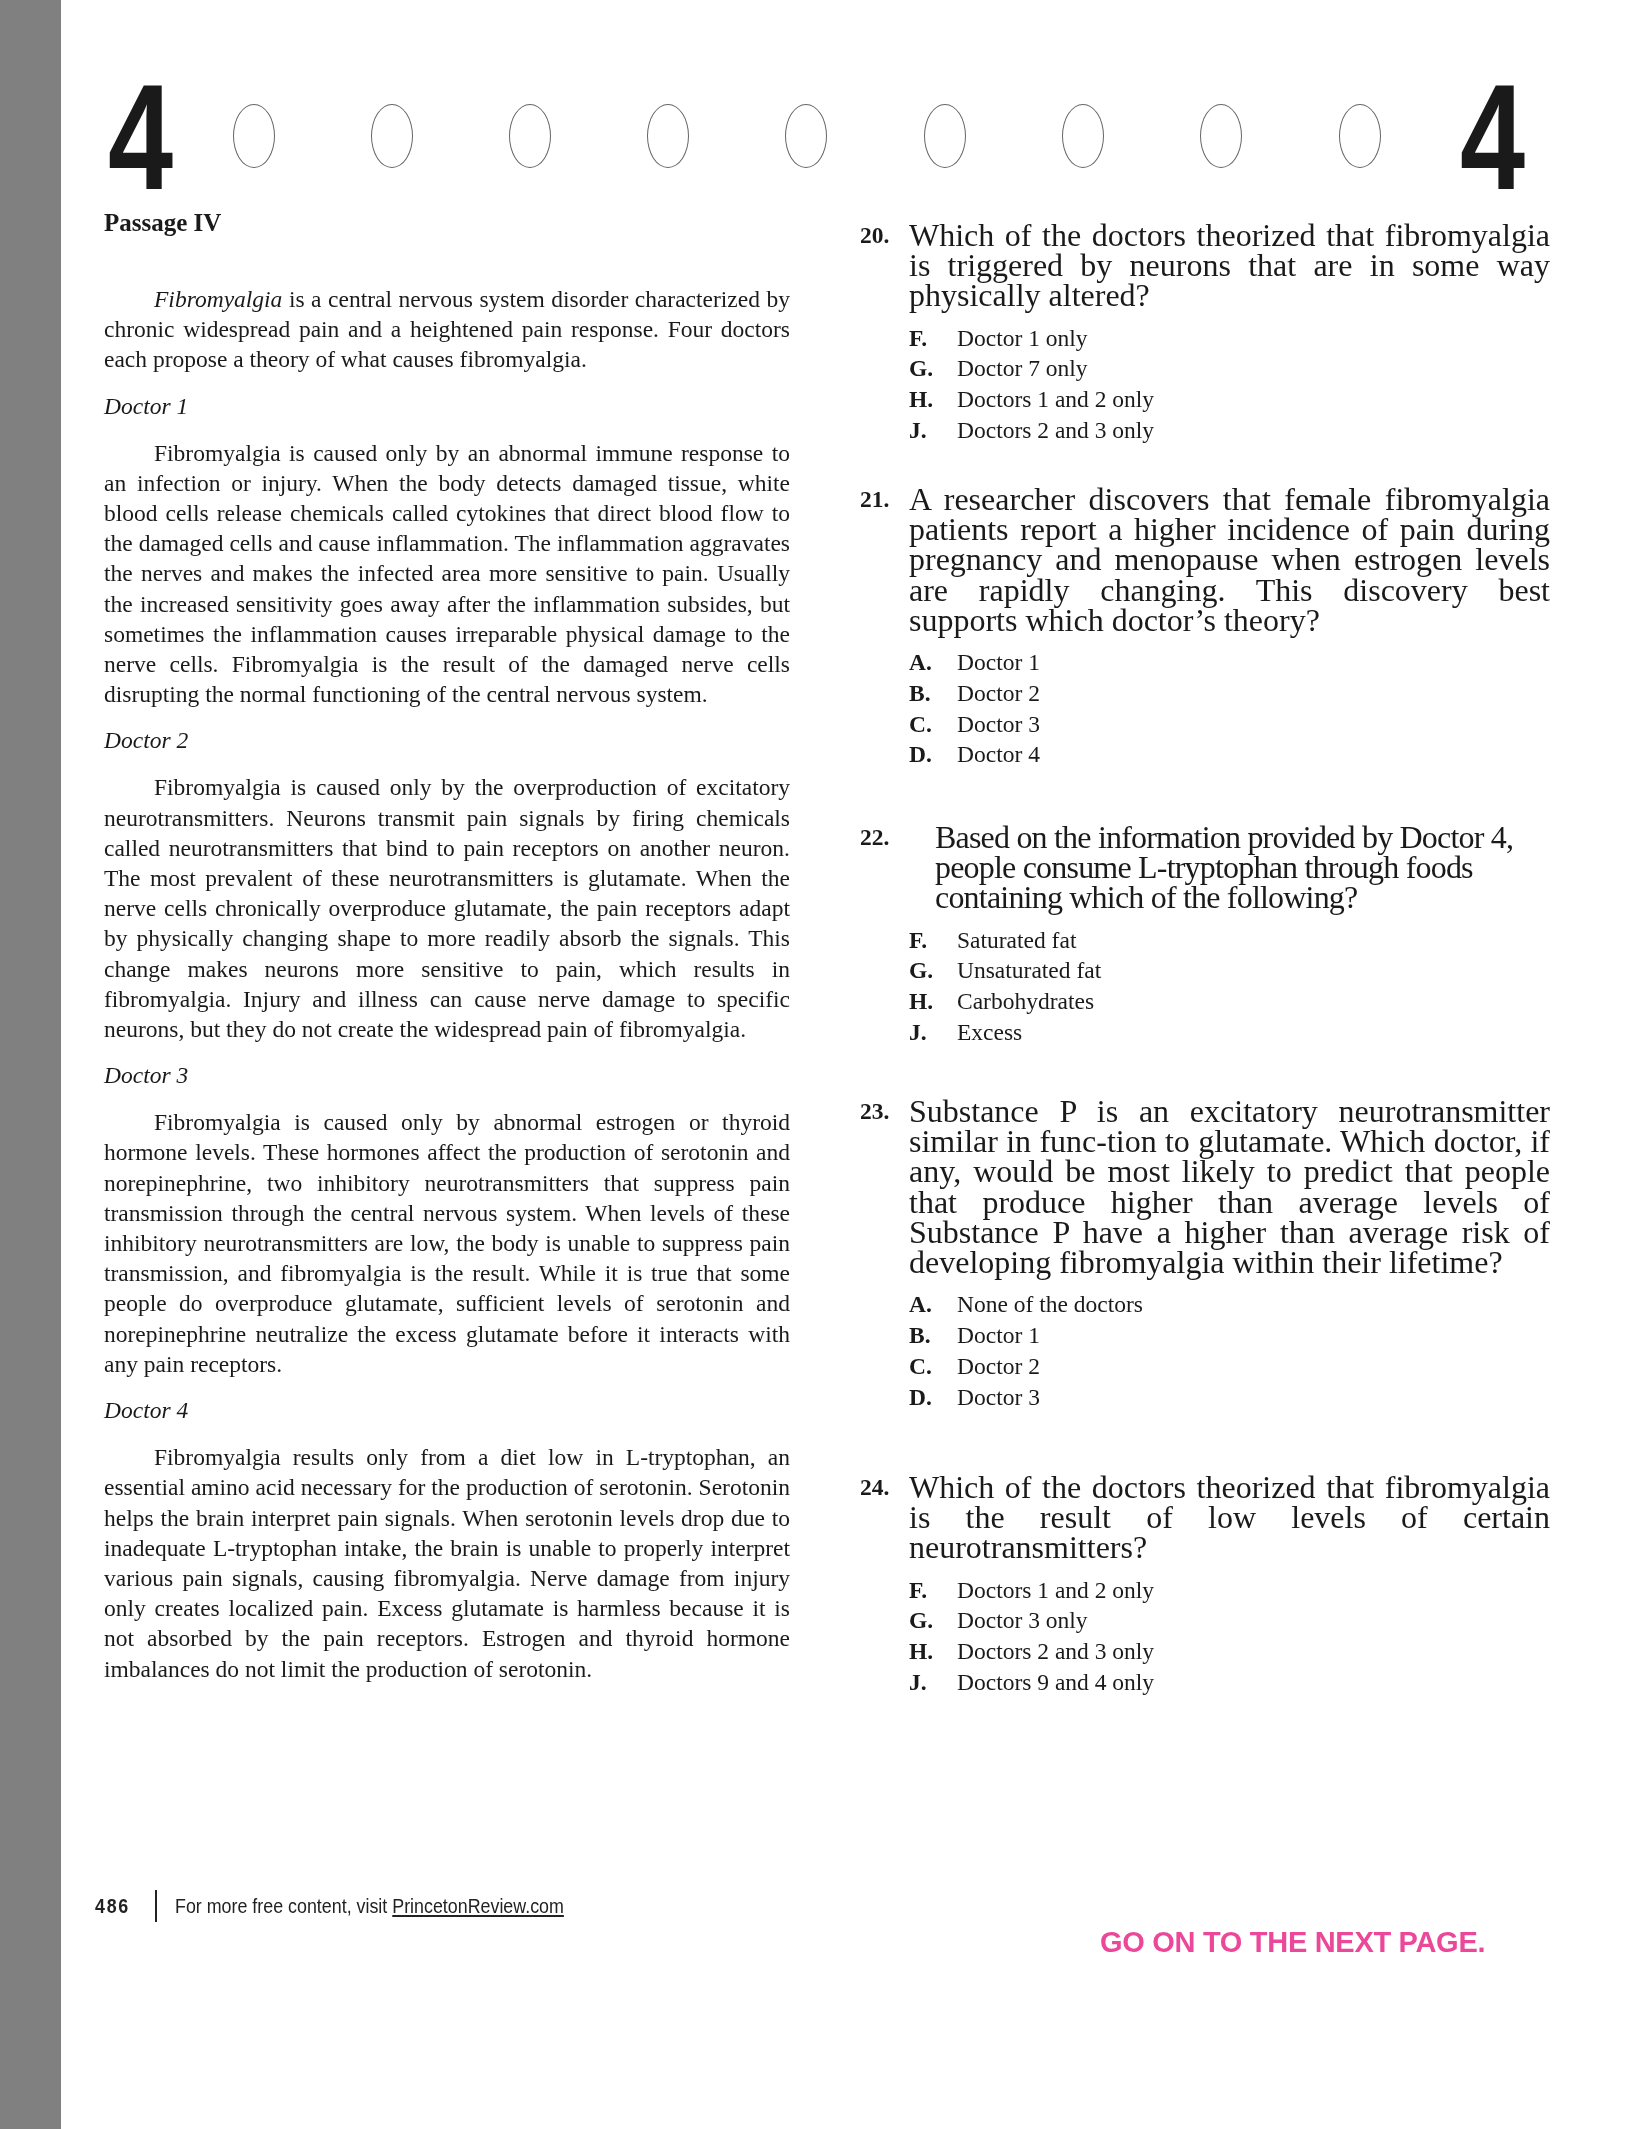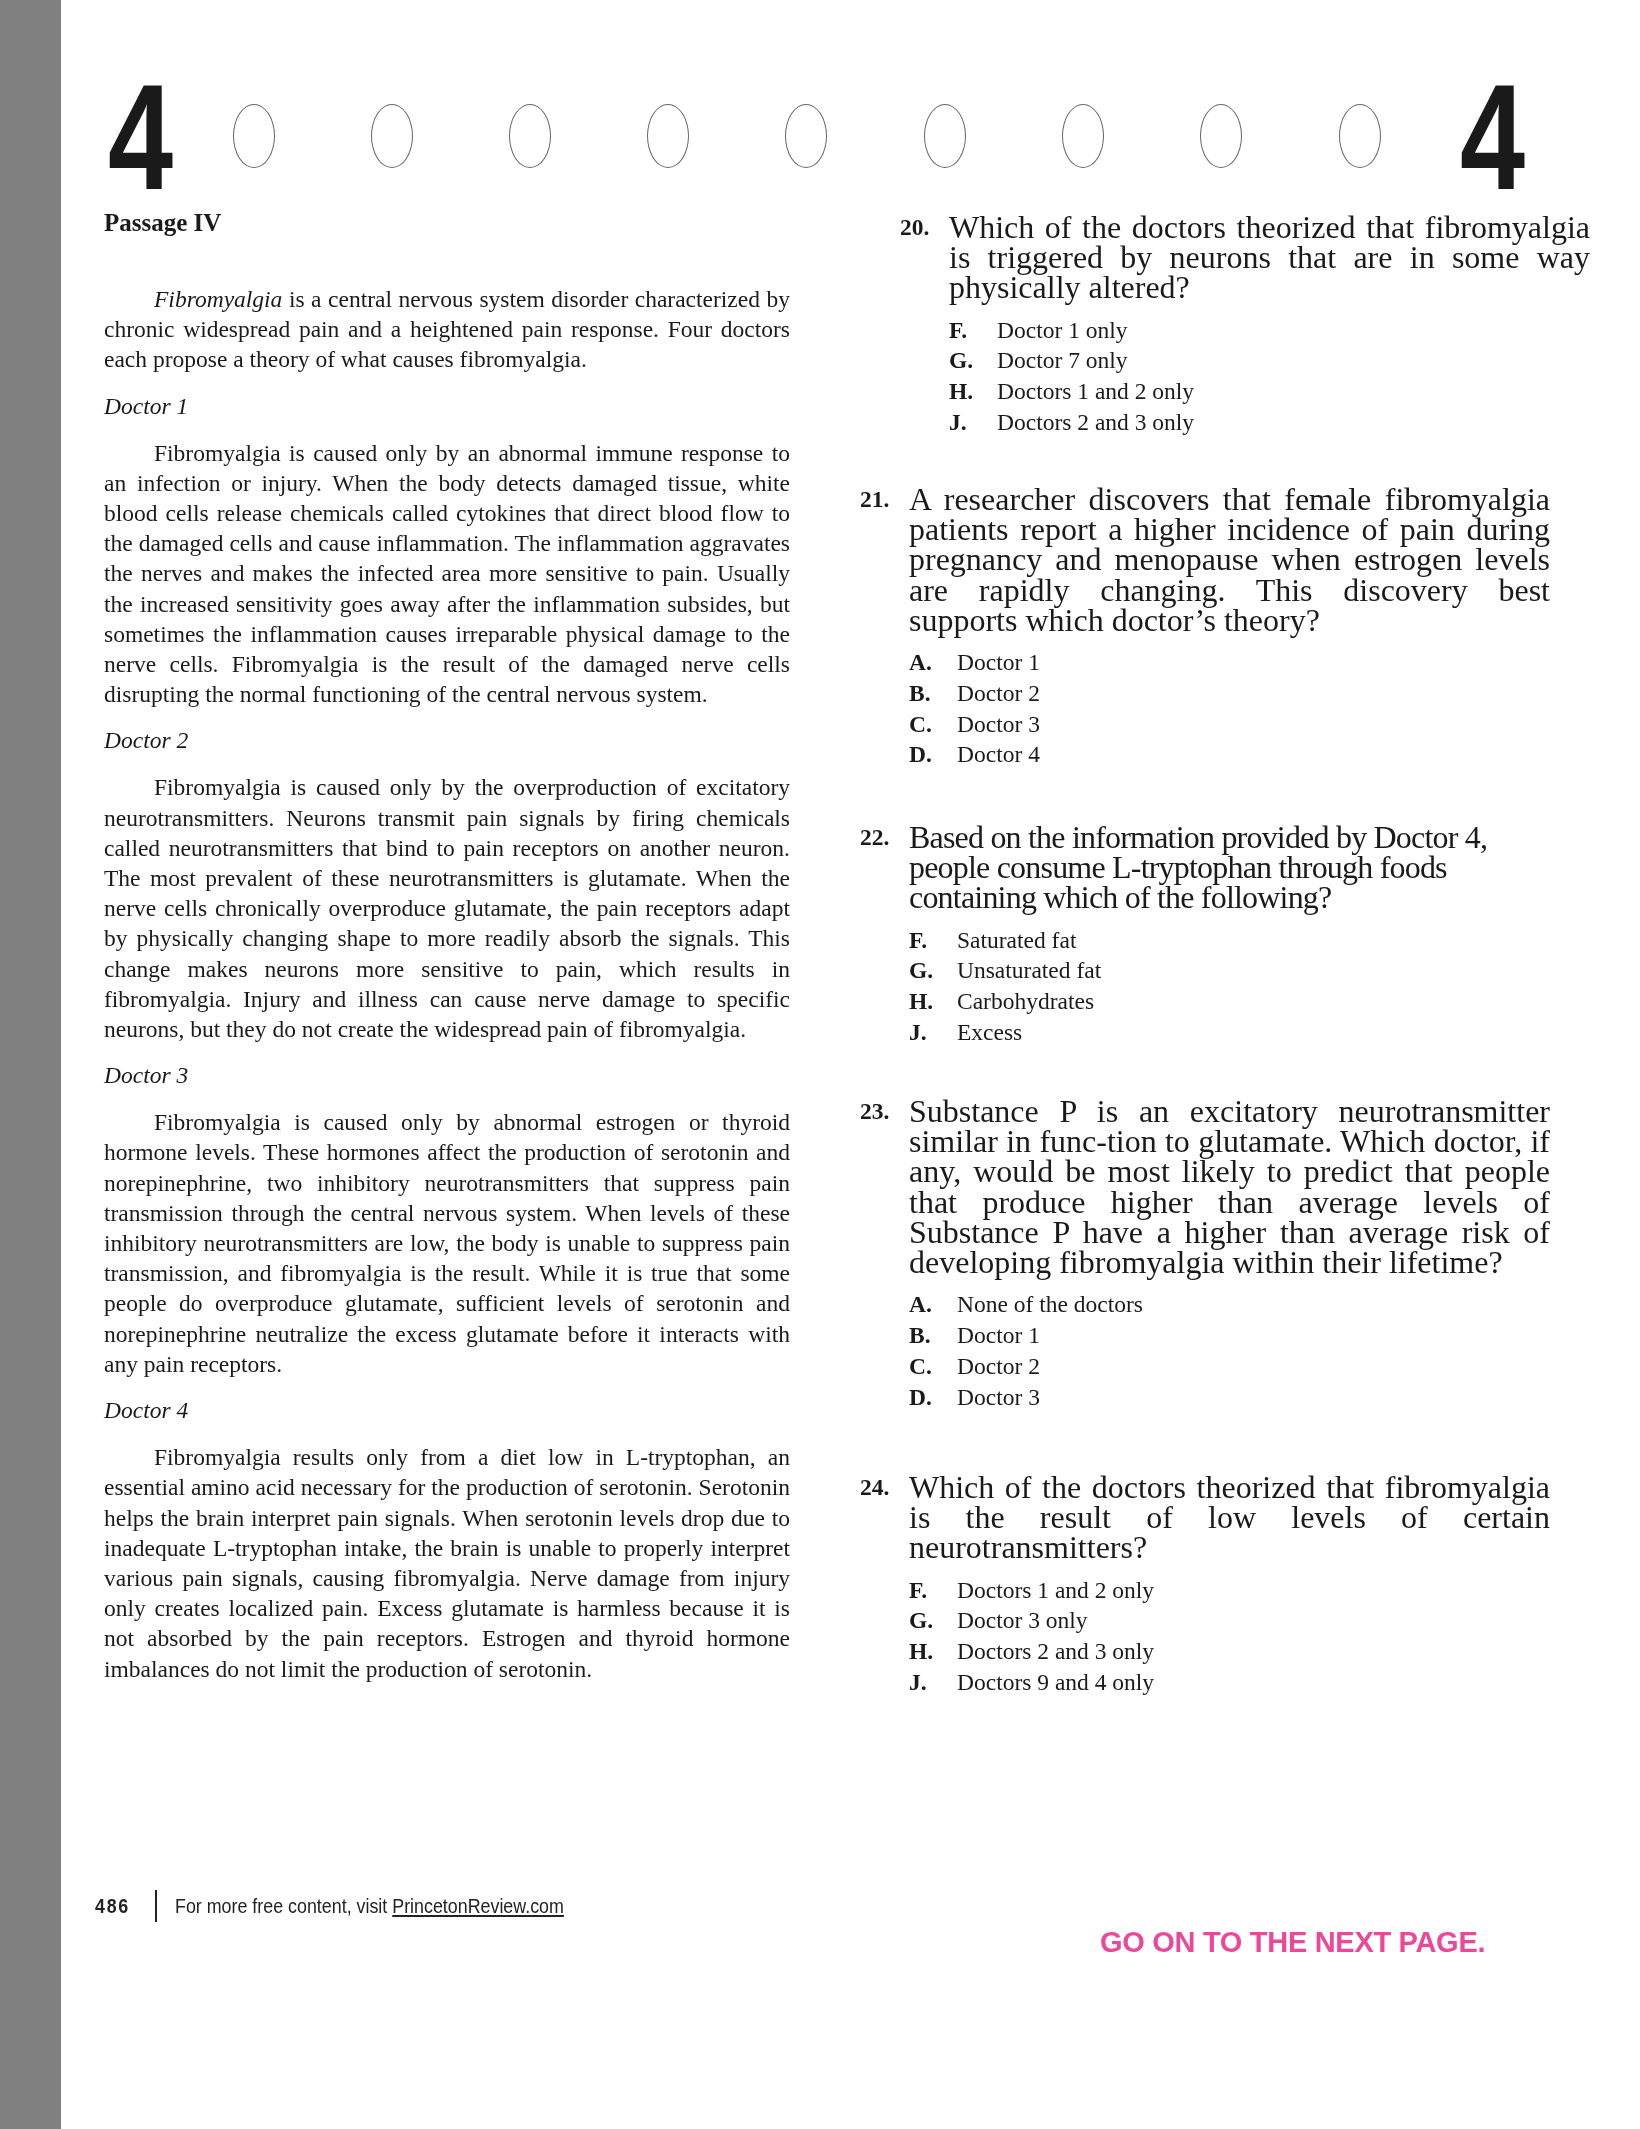--- a/index.html
+++ b/index.html
@@ -70,21 +70,21 @@
       position: absolute; left: 0; top: 0;
       font-weight: 700;
       font-size: 23.5px;
       line-height: 30.2px;
     }
     .q-text {
       font-size: 32px;
       line-height: 30.2px;
       text-align: justify;
     }
-    .q-text.tight { letter-spacing: -0.8px; text-align: left; }
+    .q-text.tight { letter-spacing: -0.8px; text-align: left; margin-left: 26px; }
     .options { margin-top: 12px; }
     .option {
       display: flex;
       font-size: 23.5px;
       line-height: 30.8px;
     }
     .opt-letter { width: 48px; font-weight: 700; }
     .opt-text { }
     .go-on {
       position: absolute; left: 1100px; top: 1926px;
@@ -143,21 +143,21 @@
 
   <div class="doctor-label">Doctor 3</div>
   <p class="para">Fibromyalgia is caused only by abnormal estrogen or thyroid hormone levels. These hormones affect the production of serotonin and norepinephrine, two inhibitory neurotransmitters that suppress pain transmission through the central nervous system.  When levels of these inhibitory neurotransmitters are low, the body is unable to suppress pain transmission, and fibromyalgia is the result. While it is true that some people do overproduce glutamate, sufficient levels of serotonin and norepinephrine neutralize the excess glutamate before it interacts with any pain receptors.</p>
 
   <div class="doctor-label">Doctor 4</div>
   <p class="para">Fibromyalgia results only from a diet low in L-tryptophan, an essential amino acid necessary for the production of serotonin. Serotonin helps the brain interpret pain signals. When serotonin levels drop due to inadequate L-tryptophan intake, the brain is unable to properly interpret various pain signals, causing fibromyalgia. Nerve damage from injury only creates localized pain. Excess glutamate is harmless because it is not absorbed by the pain receptors. Estrogen and thyroid hormone imbalances do not limit the production of serotonin.</p>
 </div>
 
 <div class="col-right">
 
-  <div class="question" style="position:absolute; top:4px; left:0; width:690px;margin-left:40px;">
+  <div class="question" style="position:absolute; top:12px; left:0; width:690px;">
     <div class="q-num">20.</div>
     <div class="q-text">Which of the doctors theorized that fibromyalgia is triggered by neurons that are in some way physically altered?</div>
     <div class="options">
       <div class="option">
           <span class="opt-letter">F.</span>
           <span class="opt-text">Doctor 1 only</span>
         </div>
       <div class="option">
           <span class="opt-letter">G.</span>
           <span class="opt-text">Doctor 7 only</span>

